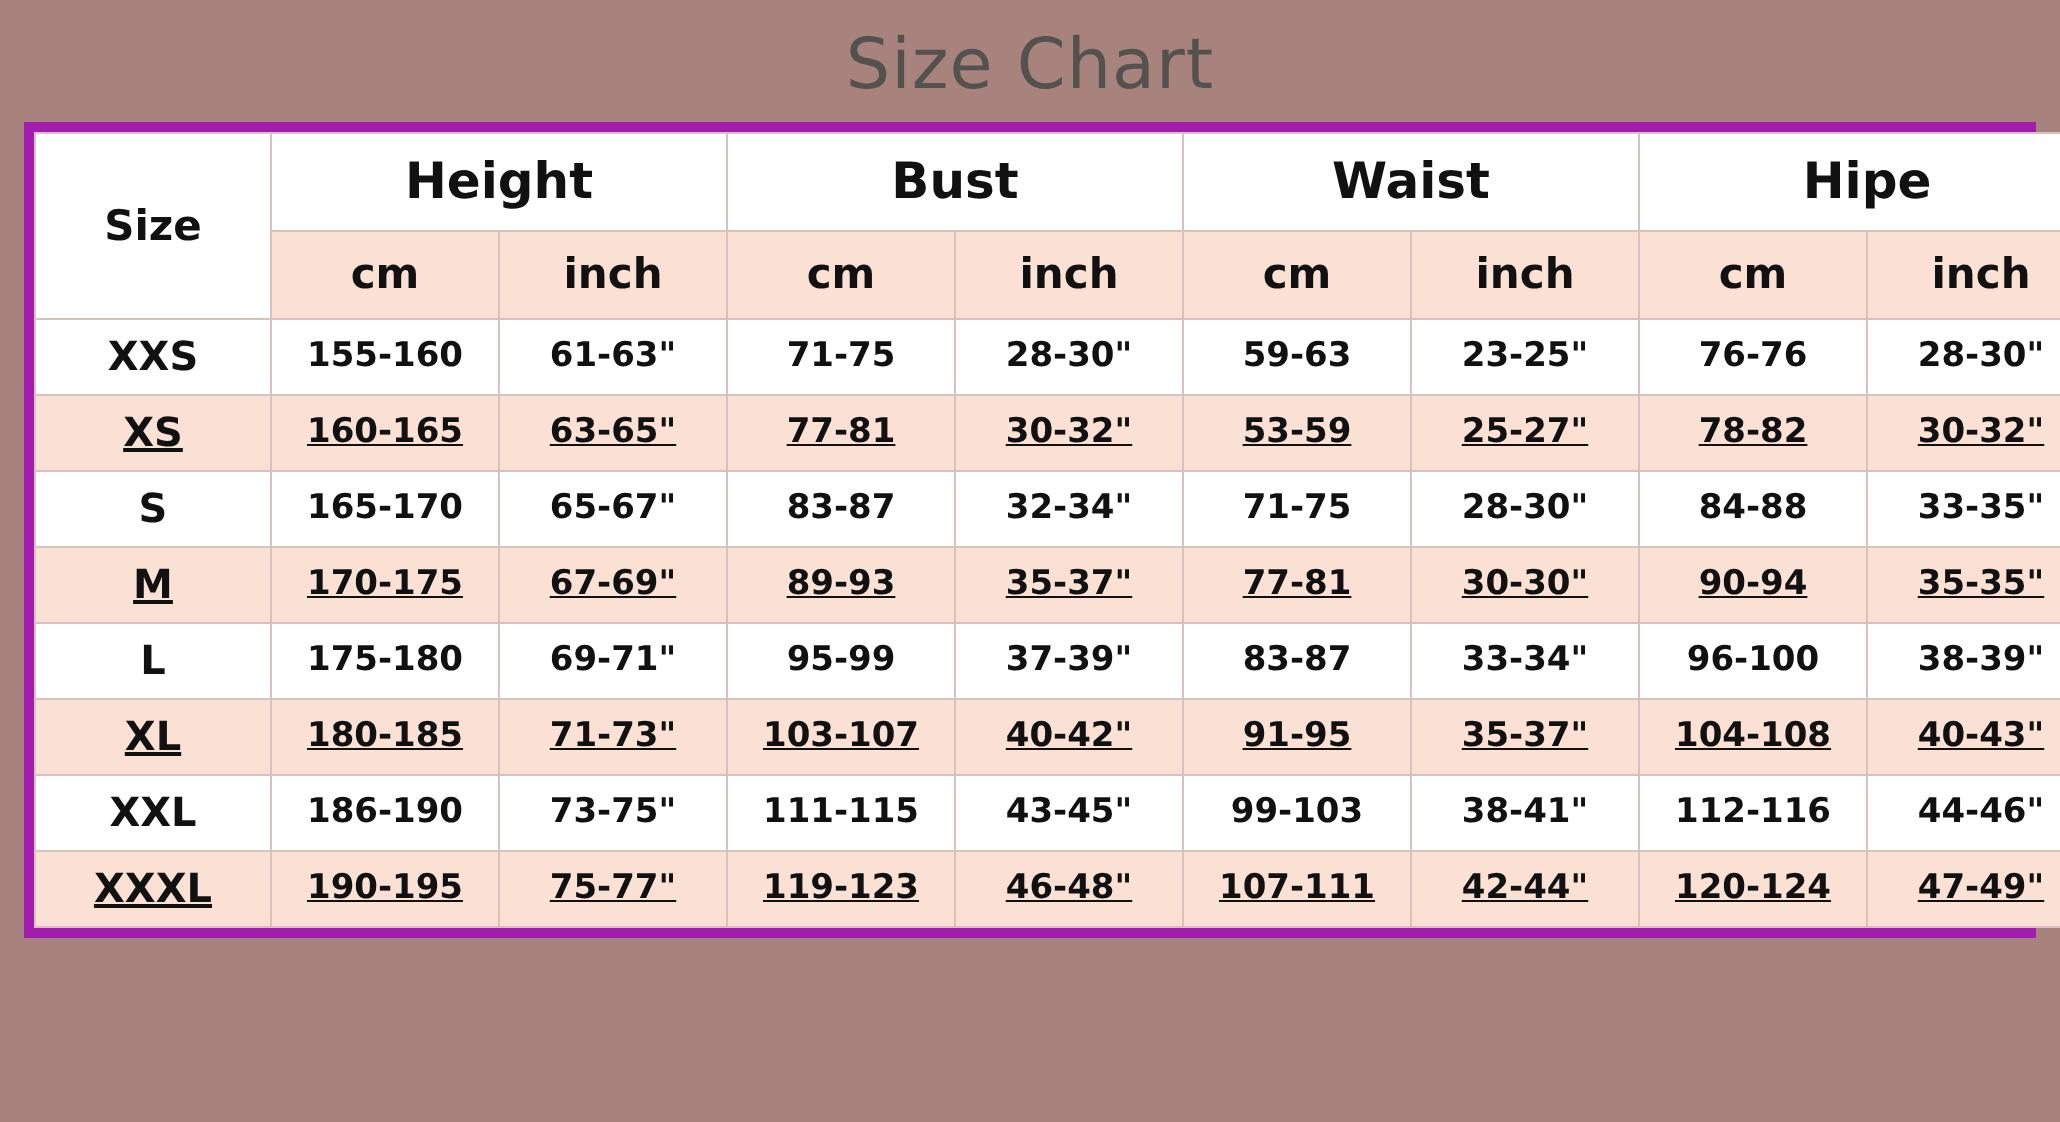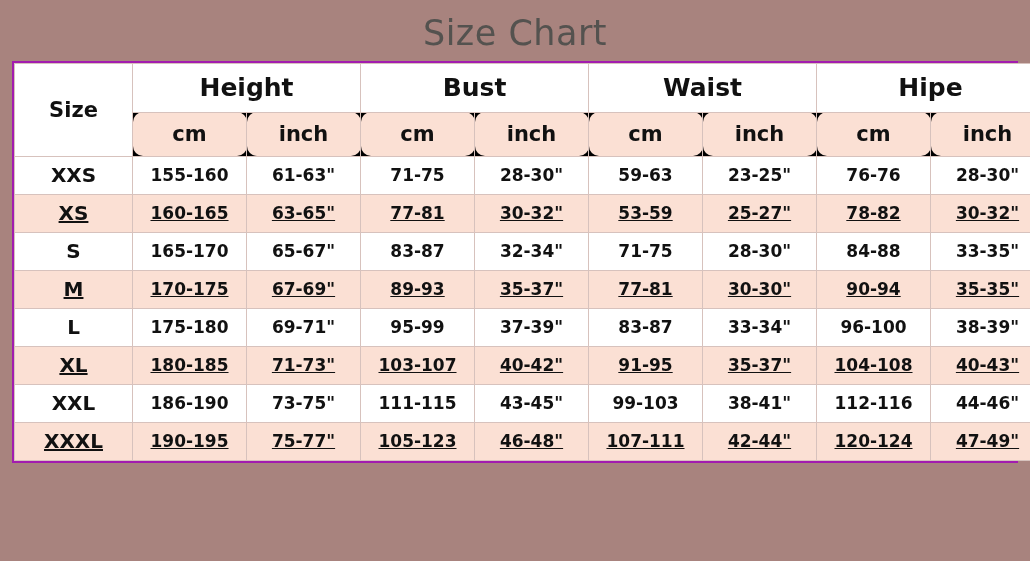--- a/index.html
+++ b/index.html
@@ -25,22 +25,22 @@
     font-size: 35px;
     font-weight: normal;
     color: #54524f;
     letter-spacing: 0.5px;
     padding-top: 14px;
     padding-bottom: 8px;
     line-height: 1.1;
   }
   .table-wrap {
     margin: 0 12px;
-    background: #000000;
-    border: 2px solid #a21caf;
+    background: #e5e5e5;
+    border: 5px solid #a21caf;
     box-sizing: border-box;
   }
   table.chart {
     border-collapse: collapse;
     width: 100%;
     table-layout: fixed;
   }
   table.chart th, table.chart td {
     border: 1px solid #d7c2bd;
     text-align: center;
@@ -58,21 +58,20 @@
     font-weight: bold;
     background: #ffffff;
     vertical-align: middle;
   }
   .unit-head {
     font-size: 21px;
     font-weight: bold;
     background: #fbe0d4;
     height: 43px;
     padding: 0;
-    border-radius: 10px;
   }
   .size-cell {
     font-size: 20px;
     font-weight: bold;
     height: 37px;
     padding: 0;
   }
   td.val {
     font-size: 17px;
     font-weight: bold;
@@ -207,21 +206,21 @@
           <td class="val">43-45"</td>
           <td class="val">99-103</td>
           <td class="val">38-41"</td>
           <td class="val">112-116</td>
           <td class="val">44-46"</td>
         </tr>
         <tr class="row-tint">
           <td class="size-cell">XXXL</td>
           <td class="val">190-195</td>
           <td class="val">75-77"</td>
-          <td class="val">105-123</td>
+          <td class="val">119-123</td>
           <td class="val">46-48"</td>
           <td class="val">107-111</td>
           <td class="val">42-44"</td>
           <td class="val">120-124</td>
           <td class="val">47-49"</td>
         </tr>
       </tbody>
     </table>
   </div>
 

